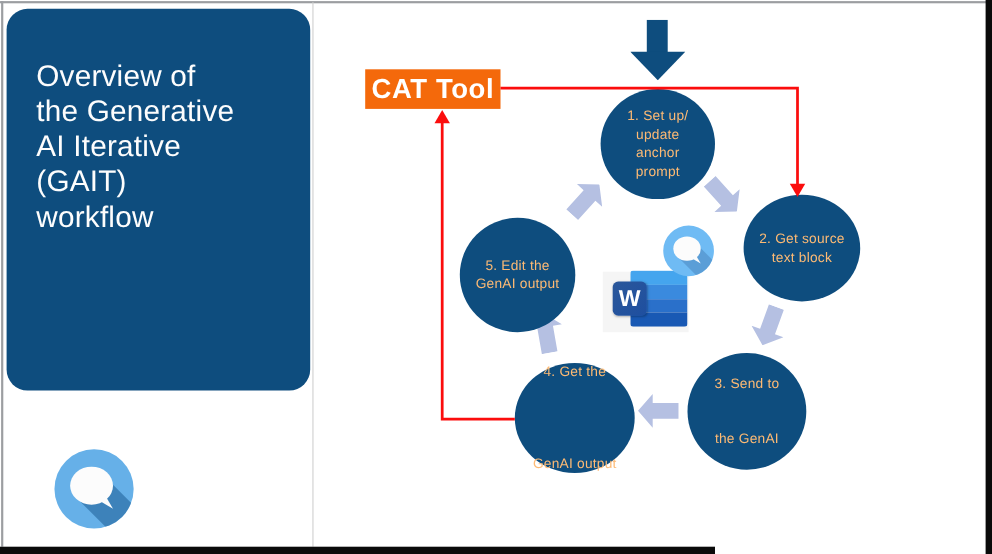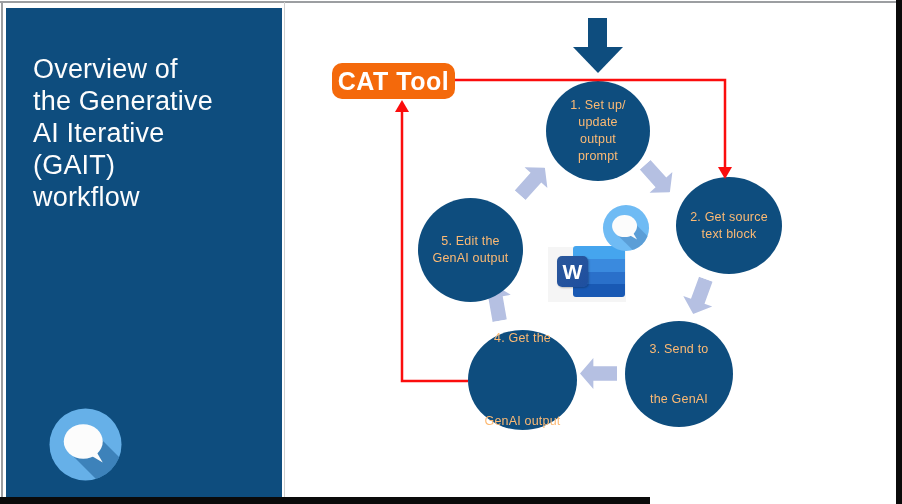--- a/index.html
+++ b/index.html
@@ -8,32 +8,32 @@
     font-family:"Liberation Sans","DejaVu Sans",sans-serif;
   }
   
   .border-top{position:absolute;left:0;top:1px;width:902px;height:2px;background:#9c9ea1;}
   .border-left{position:absolute;left:1px;top:1px;width:2px;height:496px;background:#9c9ea1;}
   .edge-right{position:absolute;right:0;top:0;width:6px;height:504px;background:#0a0a0a;}
   .edge-bottom{position:absolute;left:0;top:497px;width:650px;height:7px;background:#0a0a0a;}
   .hairline-v{position:absolute;left:284px;top:2px;width:1px;height:495px;background:#cfcfcf;}
 
   
-  .panel{position:absolute;left:6px;top:8px;width:276px;height:489px;background:var(--dark-blue,#0e4d7e);}
+  .panel{position:absolute;left:6px;top:8px;width:276px;height:347px;background:var(--dark-blue,#0e4d7e);border-radius:19px;}
   .title{position:absolute;left:27px;top:45px;color:#fdfdfd;font-size:27px;line-height:32px;letter-spacing:.2px;}
   .panel-logo{position:absolute;left:42px;top:399px;width:75px;height:75px;}
 
   
   .down-arrow{position:absolute;left:573px;top:18px;}
 
   
   .cat-tool{
     position:absolute;left:332px;top:63px;width:123px;height:36px;
     background:var(--orange,#f4690b);color:#fff;font-size:25px;font-weight:bold;
-    display:flex;align-items:center;justify-content:center;letter-spacing:.5px;white-space:nowrap;border-radius:10px;
+    display:flex;align-items:center;justify-content:center;letter-spacing:.5px;white-space:nowrap;
   }
 
   
   .step{
     position:absolute;border-radius:50%;background:var(--dark-blue,#0e4d7e);
     color:#fdba74;display:flex;flex-direction:column;align-items:center;justify-content:center;
     font-size:12.5px;line-height:17px;text-align:center;letter-spacing:.2px;z-index:3;
   }
   .step-1{left:546px;top:81px;width:104px;height:100px;}
   .step-2{left:676px;top:177px;width:106px;height:97px;}
@@ -112,21 +112,21 @@
   <svg class="flow-arrow fa-3to4" viewBox="0 0 30 36">
     <polygon points="15,0 30,13 22,13 22,36 8,36 8,13 0,13" fill="var(--arrow-periwinkle,#b5c0e2)"></polygon>
   </svg>
   <svg class="flow-arrow fa-4to5" viewBox="0 0 30 36">
     <polygon points="15,0 30,13 22,13 22,36 8,36 8,13 0,13" fill="var(--arrow-periwinkle,#b5c0e2)"></polygon>
   </svg>
 
   <div class="step step-1">
     <div>1. Set up/</div>
     <div>update</div>
-    <div>output</div>
+    <div>anchor</div>
     <div>prompt</div>
   </div>
   <div class="step step-2">
     <div>2. Get source</div>
     <div>text block</div>
   </div>
   <div class="step step-3">
     <div>3. Send to</div>
     <div>the GenAI</div>
   </div>

